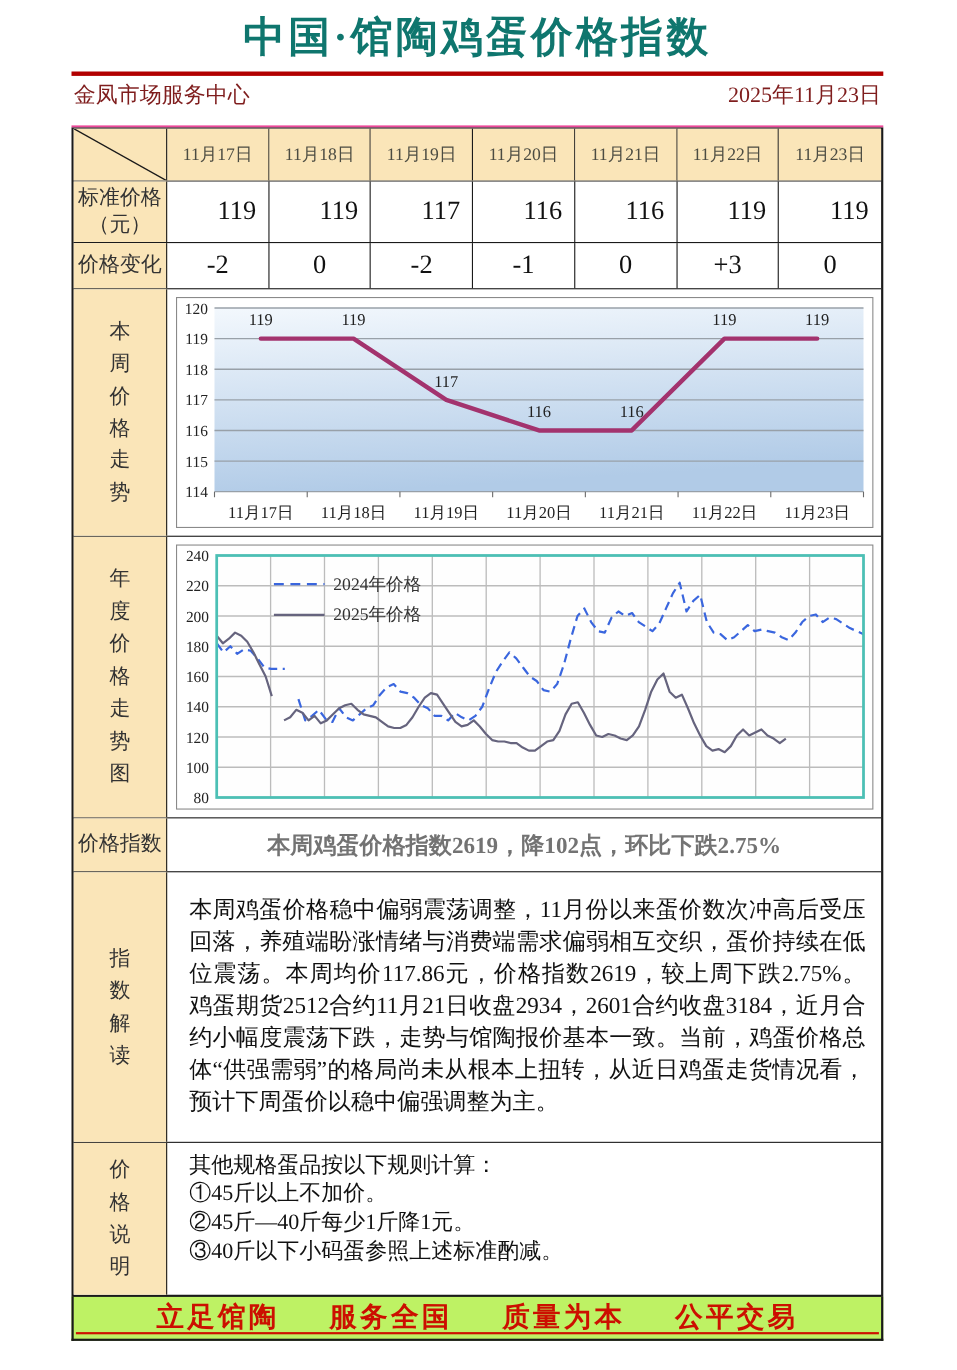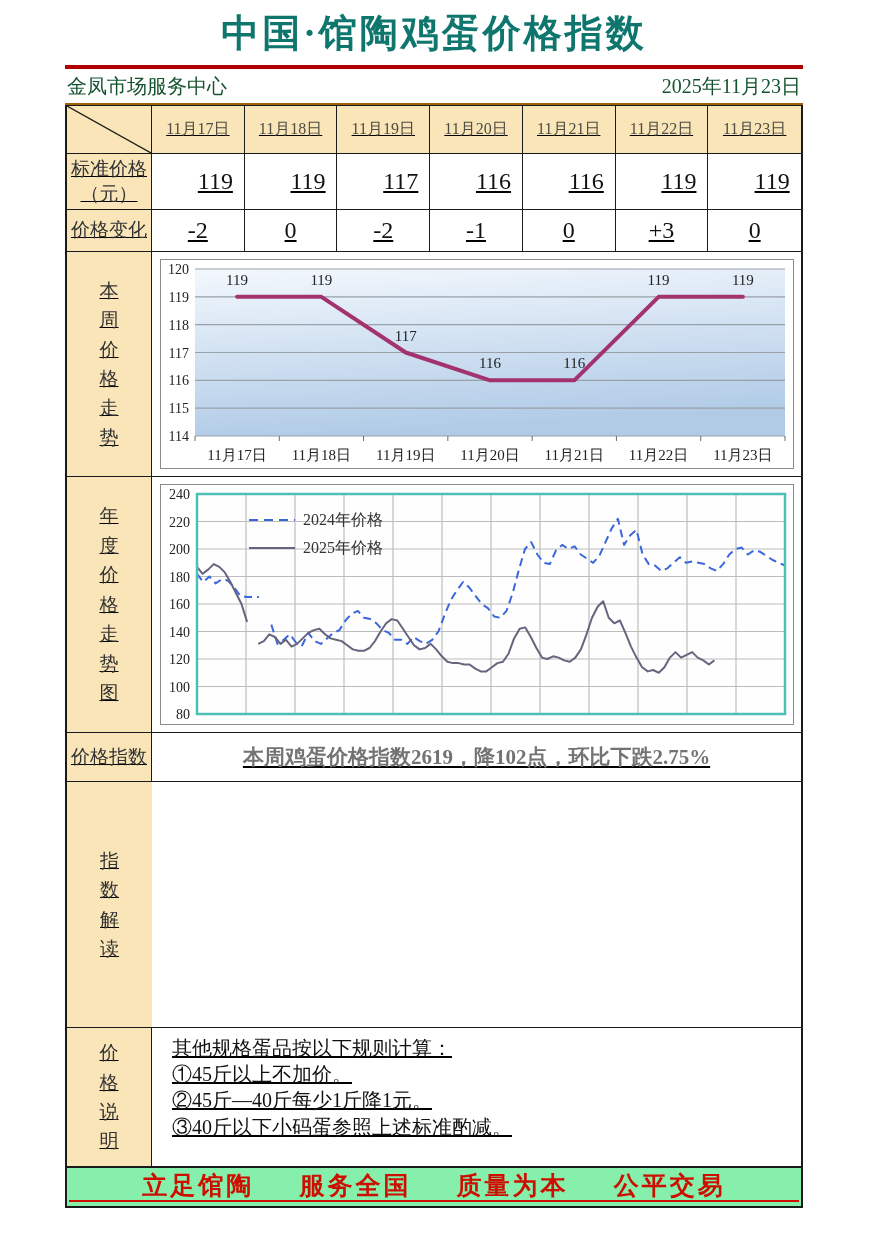--- a/index.html
+++ b/index.html
@@ -4,23 +4,23 @@
 <style>
   * { margin:0; padding:0; box-sizing:border-box; }
   body { background:#ffffff; font-family:"Liberation Serif","DejaVu Serif",serif; }
   .page { position:relative; width:870px; height:1245px; background:#fff; overflow:hidden; }
   .content { position:absolute; left:65px; top:0; width:738px; }
 
   .title { text-align:center; color:#0f766e; font-size:38px; font-weight:bold;
            letter-spacing:3px; padding:8px 0 6px; }
   .red-rule { height:4px; background:#b20000; }
   .subhead { display:flex; justify-content:space-between; align-items:flex-end;
-             font-size:20px; color:#14532d; padding:4px 2px 3px; border-bottom:2px solid #a16207; }
-
-  .jtable { border:2px solid #1a1a1a; border-top-width:1px;text-decoration:underline; }
+             font-size:20px; color:#7f1d1d; padding:4px 2px 14px; border-bottom:2px solid #ec4899; }
+
+  .jtable { border:2px solid #1a1a1a; border-top-width:1px; }
   .trow { display:grid; grid-template-columns:85px repeat(7,1fr); border-bottom:1.5px solid #1a1a1a; }
   .trow2 { display:grid; grid-template-columns:85px 1fr; border-bottom:1.5px solid #1a1a1a; }
   .trow:last-child, .trow2:last-child { border-bottom:none; }
   .cell { border-right:1.5px solid #1a1a1a; display:flex; align-items:center; justify-content:center; overflow:hidden; }
   .trow .cell:last-child, .trow2 .cell:last-child { border-right:none; }
   .label-cell { background:#fae5b8; color:#333; font-size:19px; text-align:center; white-space:pre-line; line-height:1.3; }
   .date-cell { background:#fae5b8; color:#4c4c42; font-size:16px; }
   .val-cell { font-size:24px; color:#111; }
   .corner-cell { background:#fae5b8; padding:0; position:relative; }
   .corner-cell svg { display:block; width:100%; height:100%; }
@@ -39,21 +39,21 @@
   .chart-box { border:1px solid #8a8a8a; background:#fff; flex:1; display:flex; align-items:center; justify-content:center; }
   .chart-box svg { display:block; }
   svg text { font-family:"Liberation Serif","DejaVu Serif",serif; }
 
   .index-cell { font-size:21px; font-weight:bold; color:#737373; }
   .analysis-cell { display:block; padding:20px 14px 0 20px; font-size:21px; line-height:1.38;
                    color:#111; text-align:justify; }
   .note-cell { display:block; padding:8px 10px 0 20px; font-size:20px; line-height:1.26; color:#111; }
   .note-line { margin-bottom:1px; }
 
-  .footer { height:40px; border:2px solid #1a1a1a; border-top:none; background:#86efac;
+  .footer { height:40px; border:2px solid #1a1a1a; border-top:none; background:#bef264;
             display:flex; justify-content:space-evenly; align-items:center; position:relative; padding:0 30px 4px; }
   .footer-item { color:#cc0f00; font-weight:bold; font-size:25px; letter-spacing:3px; }
   .footer-line { position:absolute; left:2px; right:2px; bottom:4px; height:2.5px; background:#cc1100; }
 </style>
 </head>
 <body>
 
 <div class="page">
   <div class="content">
 
@@ -216,20 +216,21 @@
 
       <div class="trow2 r-index">
         <div class="cell label-cell">价格指数</div>
         <div class="cell index-cell">本周鸡蛋价格指数2619，降102点，环比下跌2.75%</div>
       </div>
 
       <div class="trow2 r-analysis">
         <div class="cell label-cell">
           <span class="vlabel">指<br>数<br>解<br>读</span>
         </div>
+        <div class="cell analysis-cell">本周鸡蛋价格稳中偏弱震荡调整，11月份以来蛋价数次冲高后受压回落，养殖端盼涨情绪与消费端需求偏弱相互交织，蛋价持续在低位震荡。本周均价117.86元，价格指数2619，较上周下跌2.75%。鸡蛋期货2512合约11月21日收盘2934，2601合约收盘3184，近月合约小幅度震荡下跌，走势与馆陶报价基本一致。当前，鸡蛋价格总体“供强需弱”的格局尚未从根本上扭转，从近日鸡蛋走货情况看，预计下周蛋价以稳中偏强调整为主。</div>
       </div>
 
       <div class="trow2 r-note">
         <div class="cell label-cell">
           <span class="vlabel">价<br>格<br>说<br>明</span>
         </div>
         <div class="cell note-cell">
             <div class="note-line">其他规格蛋品按以下规则计算：</div>
             <div class="note-line">①45斤以上不加价。</div>
             <div class="note-line">②45斤—40斤每少1斤降1元。</div>

